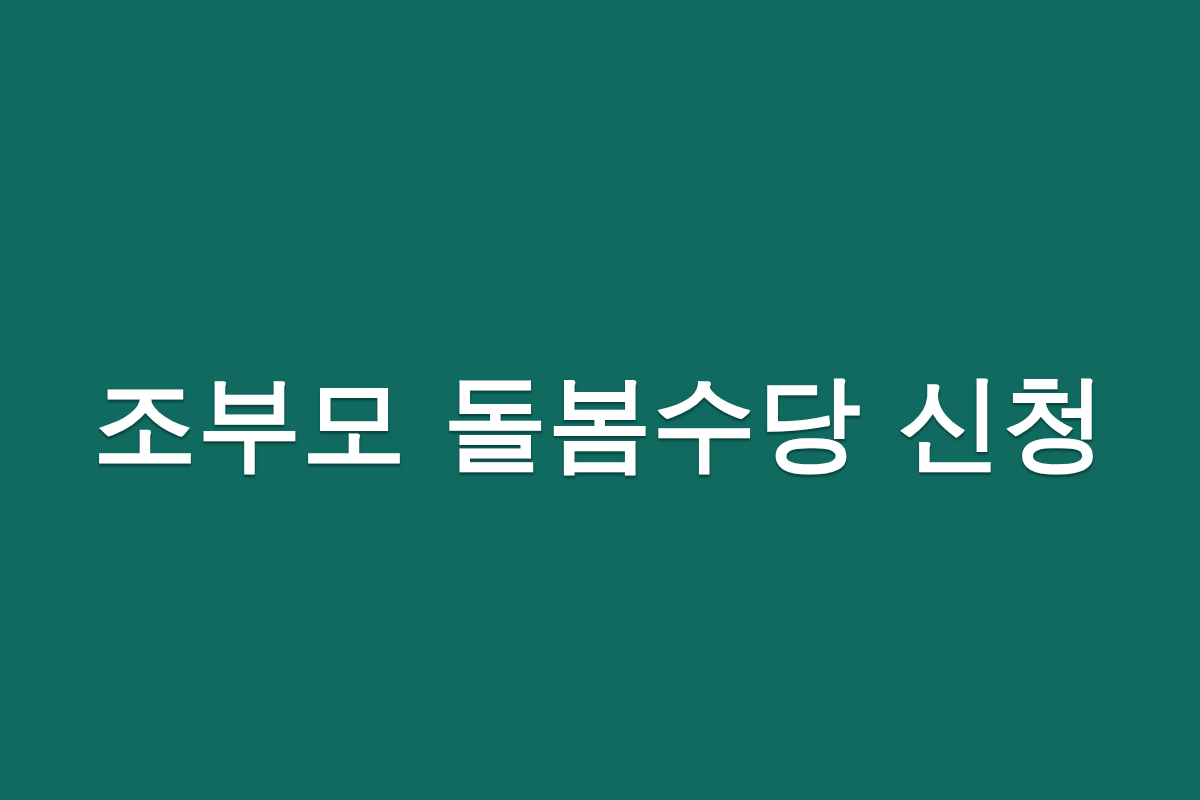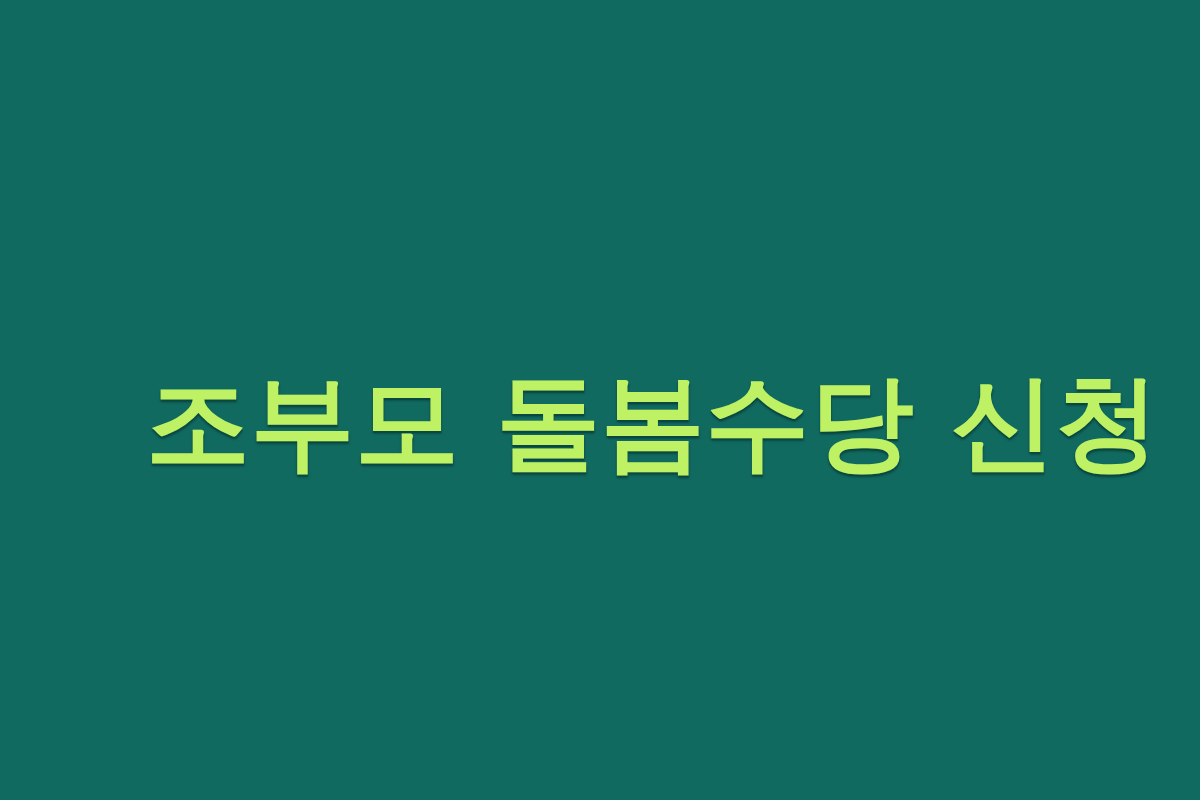--- a/index.html
+++ b/index.html
@@ -78,18 +78,18 @@
     }
   }
 </style>
 </head>
 <body style="background-color: rgb(17, 106, 96);">
 
 <div class="thumbnail-canvas" style="background-color: rgb(17, 106, 96);">
 
   <div class="headline-block">
 
-    <span class="headline-line headline-line--primary" style="color: #bef264; text-align: right;">조부모 돌봄수당 신청</span>
+    <span class="headline-line headline-line--primary" style="color: #ffffff;">조부모 돌봄수당 신청</span>
 
 
   </div>
 
 </div>
 
 </body></html>

